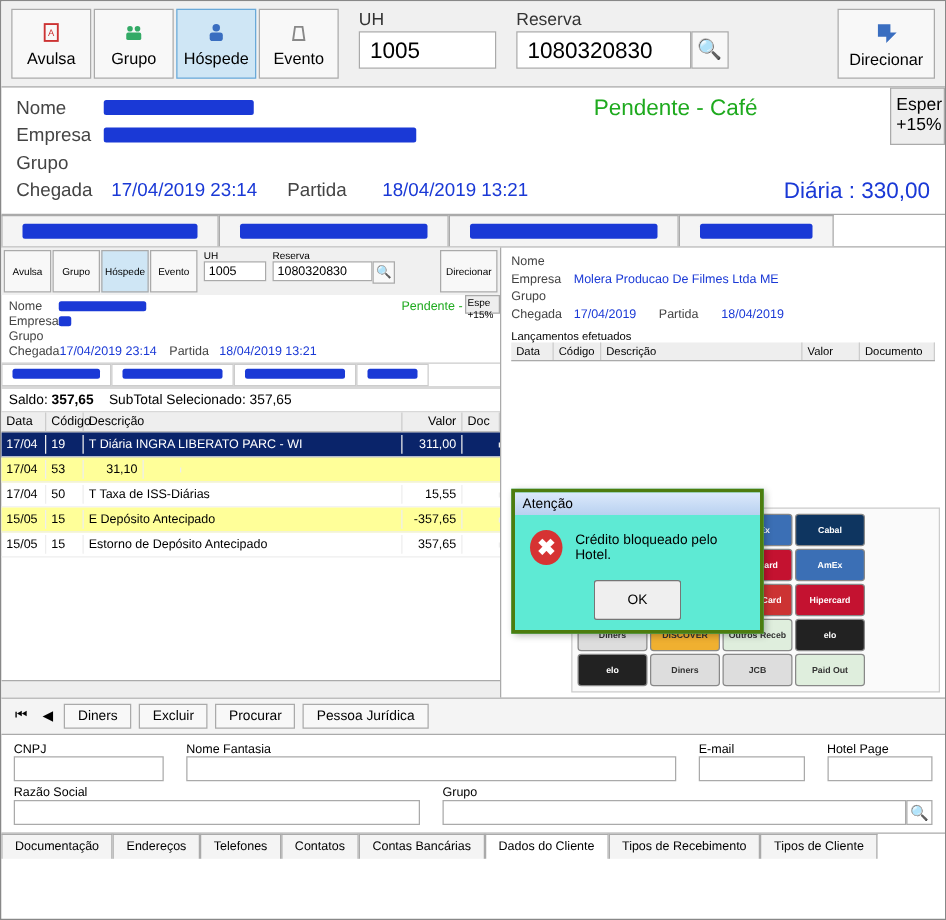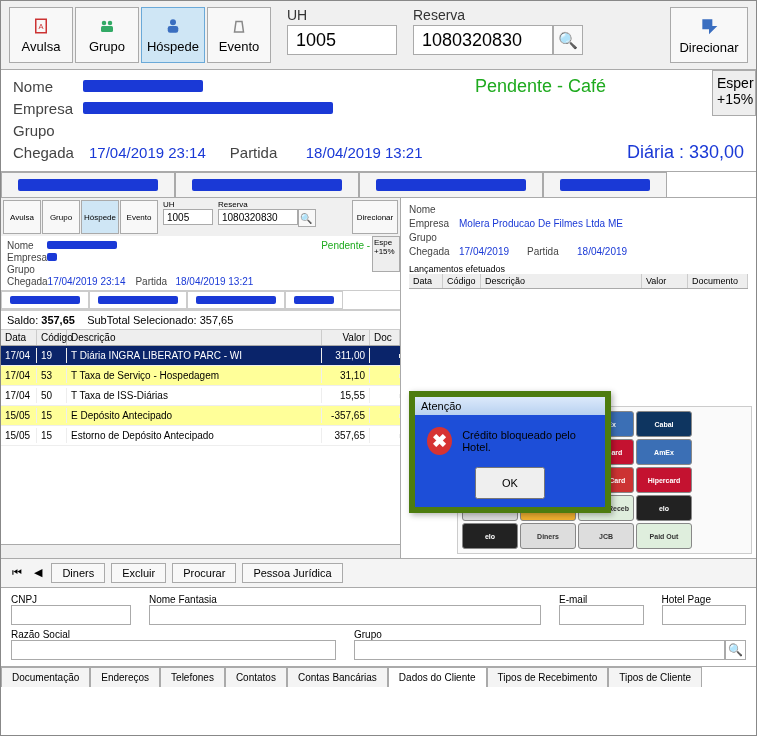--- a/index.html
+++ b/index.html
@@ -128,22 +128,22 @@
   }
   .pay-card {
     width:56px; height:26px; border:1px solid #888;
     display:flex; align-items:center; justify-content:center;
     font-size:7px; color:#fff; font-weight:bold; border-radius:3px;
     cursor:pointer;
   }
   
   .dialog {
     position:absolute; left:408px; top:390px;
-    width:202px; border:6px solid #4d7c0f;
-    background:#1d4ed8;
+    width:202px; border:3px solid #4d7c0f;
+    background:#5eead4;
     box-shadow: 2px 2px 6px rgba(0,0,0,0.3);
     z-index:100;
   }
   .dialog .titlebar {
     background: linear-gradient(#dce9fb,#b8d1f0);
     font-size:11px; padding:3px 6px; color:#000;
   }
   .dialog .body { display:flex; align-items:center; gap:10px; padding:12px; font-size:11px;}
   .err-icon {
     width:28px; height:28px; border-radius:50%;
@@ -304,21 +304,21 @@
         </div>
       <div class="row2">
           <span class="lbl">Grupo</span>
         </div>
       <div class="row2">
         <span class="lbl">Chegada</span>
         <span class="vblue">17/04/2019 23:14</span>
         <span class="lbl" style="margin-left:10px;">Partida</span>
         <span class="vblue">18/04/2019 13:21</span>
       </div>
-      <div style="position:absolute;right:0;top:0;border:1px solid #aaa;background:#eee;width:28px;height:36px;font-size:8px;padding:1px;">
+      <div style="position:absolute;right:0;top:0;border:1px solid #aaa;background:#eee;width:28px;height:15px;font-size:8px;padding:1px;">
         <span>Espe</span><br>
         <span>+15%</span>
       </div>
     </div>
 
     <div style="display:flex;border-top:1px solid #ccc;border-bottom:1px solid #ccc;">
       <div style="padding:2px 8px;border:1px solid #ccc;"><span class="blue-blob" style="width:70px;height:8px;"></span></div>
       <div style="padding:2px 8px;border:1px solid #ccc;"><span class="blue-blob" style="width:80px;height:8px;"></span></div>
       <div style="padding:2px 8px;border:1px solid #ccc;"><span class="blue-blob" style="width:80px;height:8px;"></span></div>
       <div style="padding:2px 8px;border:1px solid #ccc;"><span class="blue-blob" style="width:40px;height:8px;"></span></div>
@@ -342,21 +342,20 @@
         <div class="grid-row sel">
           <div class="col-data">17/04</div>
           <div class="col-cod">19</div>
           <div class="col-desc">T Diária INGRA LIBERATO  PARC - WI</div>
           <div class="col-val">311,00</div>
           <div class="col-doc"></div>
         </div>
         <div class="grid-row yellow">
           <div class="col-data">17/04</div>
           <div class="col-cod">53</div>
-          <div class="col-desc">T Taxa de Serviço - Hospedagem</div>
           <div class="col-val">31,10</div>
           <div class="col-doc"></div>
         </div>
         <div class="grid-row ">
           <div class="col-data">17/04</div>
           <div class="col-cod">50</div>
           <div class="col-desc">T Taxa de ISS-Diárias</div>
           <div class="col-val">15,55</div>
           <div class="col-doc"></div>
         </div>

